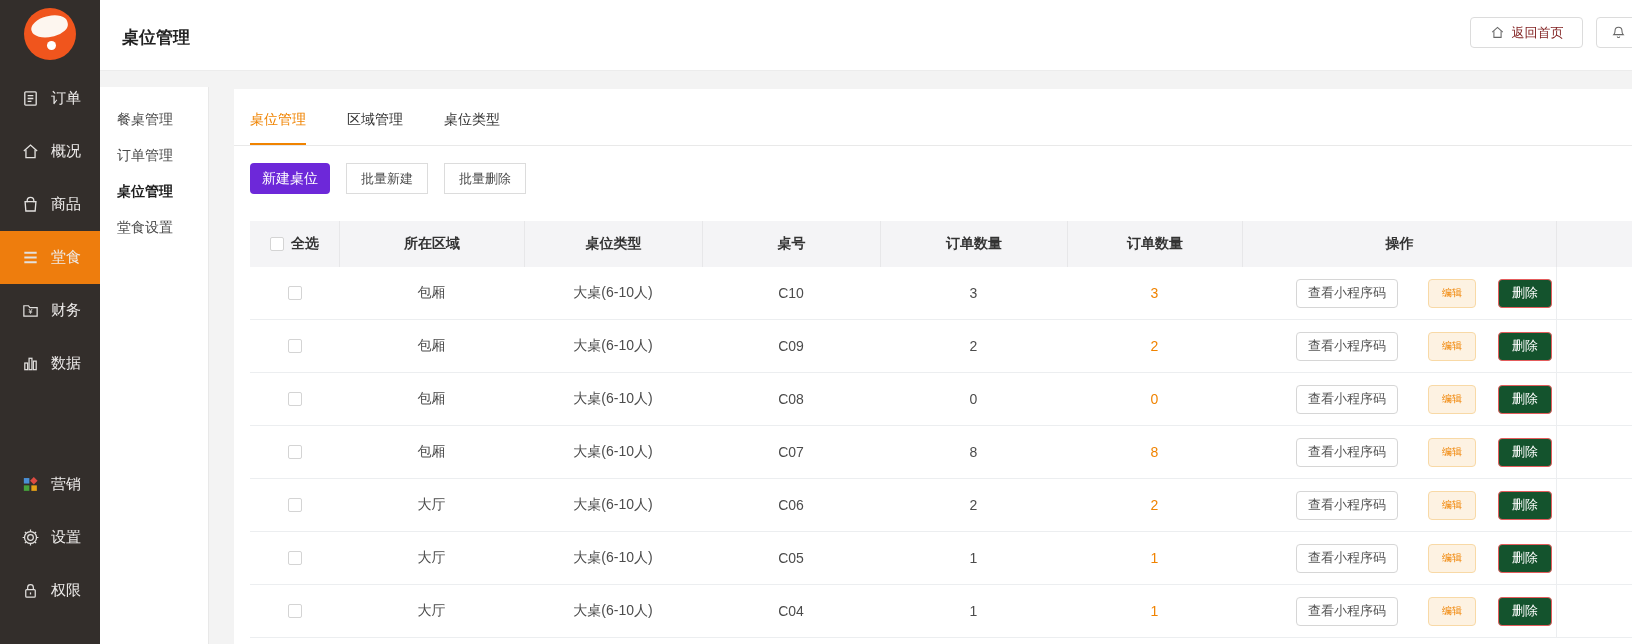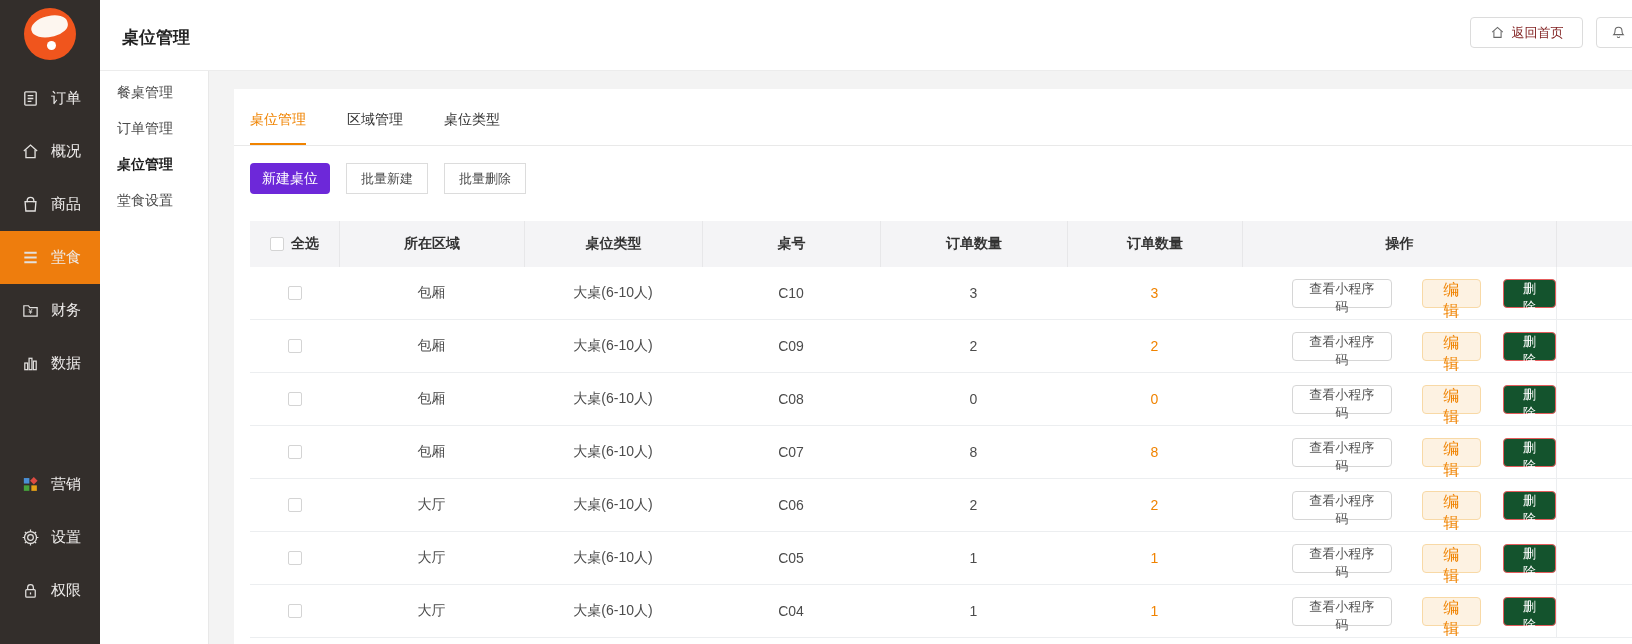--- a/index.html
+++ b/index.html
@@ -20,21 +20,21 @@
   .nav-icon svg { width:19px; height:19px; display:block; }
   .nav-bottom { margin-top:68px; }
   
   .topbar { position:absolute; left:100px; top:0; right:0; height:71px; background:#fff; border-bottom:1px solid #ececec; z-index:4; }
   .topbar h1 { position:absolute; left:22px; top:26px; font-size:17px; font-weight:bold; color:#222; }
   .btn-back { position:absolute; left:1370px; top:17px; width:113px; height:31px; background:#fff; border:1px solid #dcdcdc; border-radius:4px; font-size:13px; color:#7f1d1d; display:flex; align-items:center; justify-content:center; gap:7px; cursor:pointer; font-family:inherit; }
   .btn-bell { position:absolute; left:1496px; top:17px; width:90px; height:31px; background:#fff; border:1px solid #dcdcdc; border-radius:4px; display:flex; align-items:center; padding-left:14px; cursor:pointer; }
   .i16 { width:15px; height:15px; color:#666; }
   .i16 svg { width:15px; height:15px; display:block; }
   
-  .sub-sidebar { position:absolute; left:100px; top:60px; width:109px; bottom:0; background:#fff; border-right:1px solid #e8e8e8; padding-top:14px; z-index:3; }
+  .sub-sidebar { position:absolute; left:100px; top:87px; width:109px; bottom:0; background:#fff; border-right:1px solid #e8e8e8; padding-top:14px; z-index:3; }
   .sub-item { height:36px; line-height:36px; padding-left:17px; font-size:14px; color:#4a4a4a; cursor:pointer; }
   .sub-item.active { color:#1e1e1e; font-weight:bold; }
   
   .content { position:absolute; left:209px; top:71px; right:0; bottom:0; background:#f3f3f3; overflow:hidden; }
   .card { position:absolute; left:25px; top:18px; right:-20px; bottom:-20px; background:#fff; }
   .tabs { display:flex; gap:41px; padding-left:16px; height:57px; border-bottom:1px solid #e9e9e9; }
   .tab { font-size:14px; color:#333; padding-top:22px; border-bottom:2px solid transparent; cursor:pointer; }
   .tab.active { color:#f08300; border-bottom-color:#f08300; }
   .toolbar { display:flex; gap:16px; margin:17px 0 27px 16px; }
   .btn-primary { width:80px; height:31px; background:#6d28d9; color:#fff; border:none; border-radius:4px; font-size:14px; cursor:pointer; font-family:inherit; }
@@ -52,21 +52,21 @@
   .c4 { width:178px; }
   .c5 { width:187px; }
   .c6 { width:175px; }
   .c7 { width:314px; }
   .cf { flex:1; min-width:60px; }
   .tr .cf { border-left:1px solid #eceef0; }
   .orange { color:#f08300; cursor:pointer; }
   .checkbox { width:14px; height:14px; border:1px solid #d4d4d4; border-radius:2px; background:#fff; display:inline-block; cursor:pointer; }
   .td-actions { gap:22px; padding-left:50px; }
   .btn-qr { height:29px; padding:0 11px; background:#fff; border:1px solid #d6d6d6; border-radius:4px; color:#555; font-size:13px; cursor:pointer; font-family:inherit; }
-  .btn-edit { height:29px; padding:0 13px; background:#fdf2e2; border:1px solid #f8d9a6; border-radius:4px; color:#f08300; font-size:16px; cursor:pointer; font-family:inherit;margin-left:8px; }
+  .btn-edit { height:29px; padding:0 13px; background:#fdf2e2; border:1px solid #f8d9a6; border-radius:4px; color:#f08300; font-size:10px; cursor:pointer; font-family:inherit;margin-left:8px; }
   .btn-del { height:29px; padding:0 13px; background:#14532d; border:1px solid #e45c5c; border-radius:4px; color:#fff; font-size:13px; cursor:pointer; font-family:inherit; }
 </style>
 </head>
 <body>
 
 <aside class="main-sidebar">
   <div class="logo">
     <span class="logo-blob"></span>
     <span class="logo-dot"></span>
   </div>

